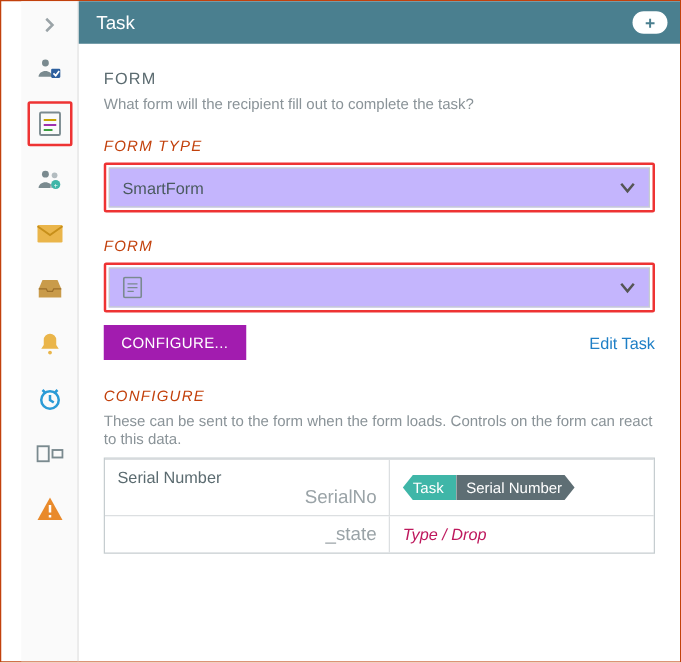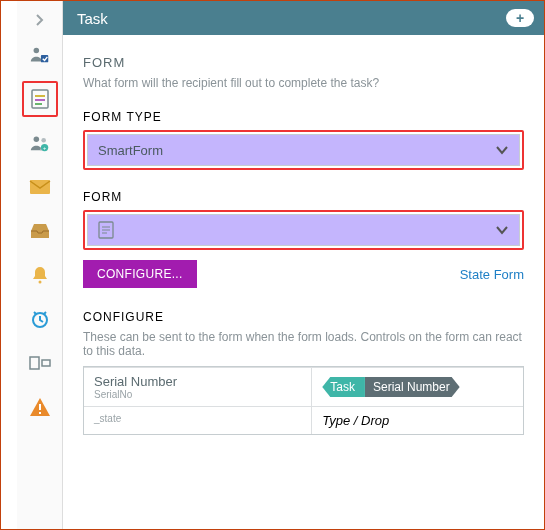--- a/index.html
+++ b/index.html
@@ -9,41 +9,41 @@
   .sb-chevron { width: 100%; height: 26px; display:flex; align-items:center; justify-content:center; color:#888; }
   .sb-item { width: 36px; height: 36px; margin: 4px 0; display:flex; align-items:center; justify-content:center; border-radius:2px; color:#7a8a8f; position:relative; }
   .sb-item.selected { border: 2px solid #e33; }
   .main { flex: 1; display: flex; flex-direction: column; background:#fff; }
   .header { height: 34px; background: #4a7f8f; color: #fff; display:flex; align-items:center; padding: 0 10px 0 14px; font-size: 15px; }
   .header .spacer { flex:1; }
   .header .eye { width: 28px; height: 18px; background: #fff; border-radius: 9px; display:flex; align-items:center; justify-content:center; color:#4a7f8f; font-weight:bold; font-size:14px; }
   .content { padding: 16px 20px 10px 20px; overflow:auto; }
   .section-title { letter-spacing: 1px; font-size: 13px; color:#5b6b70; margin-top: 4px; }
   .subtext { font-size: 12px; color:#8a9398; margin-top: 6px; }
-  .label { letter-spacing: 1px; font-size: 12px; color:#000000; margin-top: 20px; margin-bottom: 6px; }
+  .label { letter-spacing: 1px; font-size: 12px; color:#c2410c; margin-top: 20px; margin-bottom: 6px; font-style: italic; }
   .field-wrap { border: 2px solid #e33; border-radius: 2px; padding: 2px; }
   .select { border: 1px solid #c6cdd0; height: 32px; display:flex; align-items:center; padding: 0 10px; background:#c4b5fd; position:relative; }
   .select .chev { position:absolute; right:10px; top:8px; color:#666; }
   .select.withicon { padding-left: 10px; }
   .select .formicon { margin-right: 14px; color:#7a8a8f; }
   .row-actions { display:flex; align-items:center; margin-top: 10px; }
   .btn { background:#a21caf; color:#fff; border:none; height:28px; padding:0 14px; font-size:12px; letter-spacing:0.3px; cursor:pointer; }
   .row-actions .spacer { flex:1; }
   .link { color:#1e7fc6; font-size:13px; cursor:pointer; }
   .params-box { border:1px solid #c6cdd0; margin-top:8px; }
   .params-head { display:flex; align-items:center; padding:10px 12px; gap:12px; }
   .params-row { display:flex; border-top:1px solid #dcdfe1; }
   .params-cell { padding:6px 10px; font-size:13px; color:#5b6b70; }
   .params-cell.left { width: 52%; border-right:1px solid #dcdfe1; }
-  .params-cell .sub { font-size:10px; color:#9aa3a7; }
+  .params-cell .sub { font-size:15px; color:#9aa3a7;text-align:right; }
   .pill-group { display:flex; align-items:center; }
   .pill { height:20px; display:flex; align-items:center; padding:0 10px 0 8px; font-size:12px; color:#fff; position:relative; }
   .pill.task { background:#3fb6a8; clip-path: polygon(8px 0, 100% 0, 100% 100%, 8px 100%, 0 50%); }
   .pill.serial { background:#5e6e74; clip-path: polygon(0 0, calc(100% - 8px) 0, 100% 50%, calc(100% - 8px) 100%, 0 100%); }
-  .placeholder { color:#000000; font-style:italic; }
+  .placeholder { color:#be185d; font-style:italic; }
   svg { display:block; }
 </style>
 </head>
 <body>
 
 <div class="root">
   <div class="sidebar">
     <div class="sb-chevron">
       <svg width="12" height="12" viewBox="0 0 12 12">
           <path d="M3 1 L8 6 L3 11" stroke="#9aa3a7" stroke-width="2" fill="none"></path>
@@ -154,21 +154,21 @@
             <svg width="14" height="14" viewBox="0 0 14 14">
                 <path d="M2 4l5 6 5-6" stroke="#555" stroke-width="2" fill="none"></path>
               </svg>
           </span>
         </div>
       </div>
 
       <div class="row-actions">
         <button class="btn">CONFIGURE...</button>
         <span class="spacer"></span>
-        <span class="link">State Form</span>
+        <span class="link">Edit Task</span>
       </div>
 
       <div class="label" style="margin-top:22px">CONFIGURE</div>
       <div class="subtext">These can be sent to the form when the form loads. Controls on the form can react to this data.</div>
 
       <div class="params-box">
 
         <div class="params-row">
           <div class="params-cell left">
             <div>Serial Number</div>

